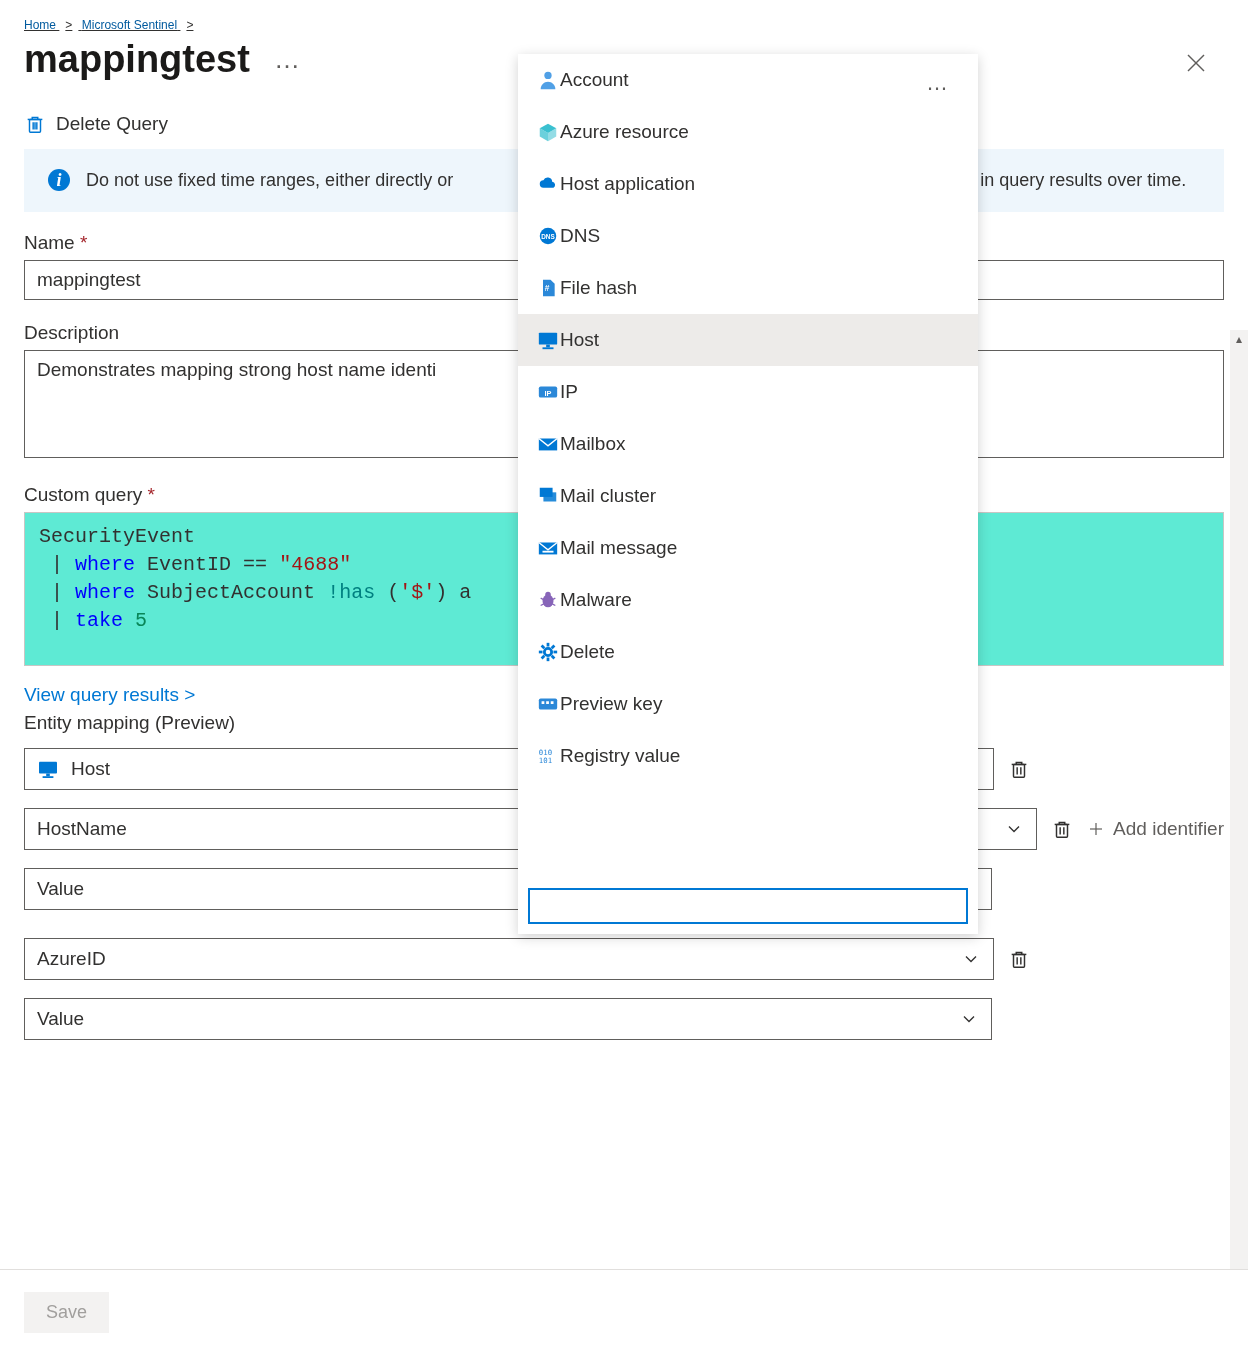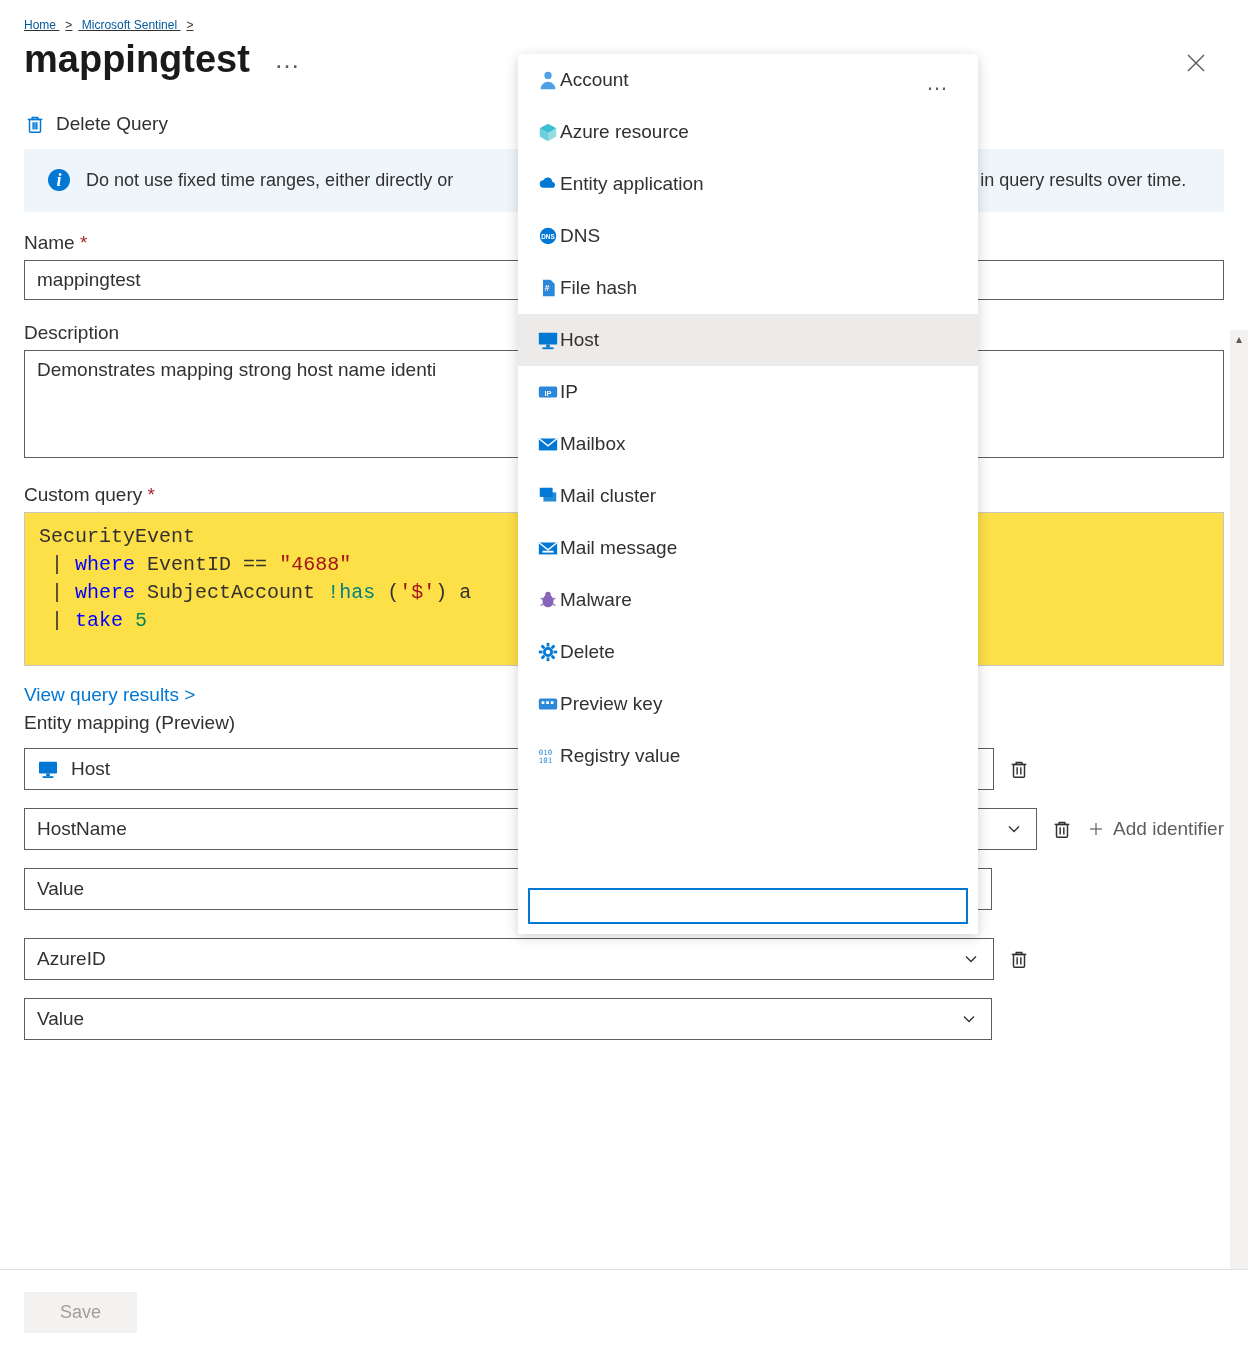--- a/index.html
+++ b/index.html
@@ -99,21 +99,21 @@
     background: #fff;
     color: #323130;
   }
   .textarea { height: 108px; resize: none; }
   .code-box {
     border: 1px solid #c8c6c4;
     padding: 10px 14px 30px 14px;
     font-family: "Consolas","Courier New",monospace;
     font-size: 20px;
     line-height: 1.4;
-    background: #fde047;
+    background: #5eead4;
     white-space: pre;
   }
   .tok-kw { color: #0000ff; }
   .tok-op { color: #323130; }
   .tok-fn { color: #a31515; }
   .tok-id { color: #323130; }
   .tok-type { color: #008080; }
   .tok-num { color: #098658; }
   .view-link {
     display: inline-block;
@@ -180,21 +180,21 @@
   .footer {
     position: absolute;
     bottom: 0; left: 0; right: 0;
     border-top: 1px solid #e1dfdd;
     padding: 22px 24px;
     background: #fff;
   }
   .save-btn {
     background: #f3f2f1;
     border: none;
-    padding: 10px 36px;
+    padding: 10px 22px;
     font-size: 18px;
     color: #a19f9d;
     cursor: default;
   }
   
   .right-scrollbar {
     position: absolute;
     right: 0; top: 330px; bottom: 60px;
     width: 18px;
     background: #f3f2f1;
@@ -392,21 +392,21 @@
           </svg>
         </span>
         <span>Azure resource</span>
       </div>
       <div class="dd-item">
         <span class="dd-icon">
           <svg width="22" height="22" viewBox="0 0 24 24">
             <path d="M18 16H7a4 4 0 010-8 5 5 0 019.6 1.5A3.5 3.5 0 0118 16z" fill="#0078d4"></path>
           </svg>
         </span>
-        <span>Entity application</span>
+        <span>Host application</span>
       </div>
       <div class="dd-item">
         <span class="dd-icon">
           <svg width="22" height="22" viewBox="0 0 24 24">
             <circle cx="12" cy="12" r="9" fill="#0078d4"></circle>
             <text x="12" y="15" text-anchor="middle" font-size="7" fill="#fff" font-family="Arial" font-weight="bold">DNS</text>
           </svg>
         </span>
         <span>DNS</span>
       </div>

